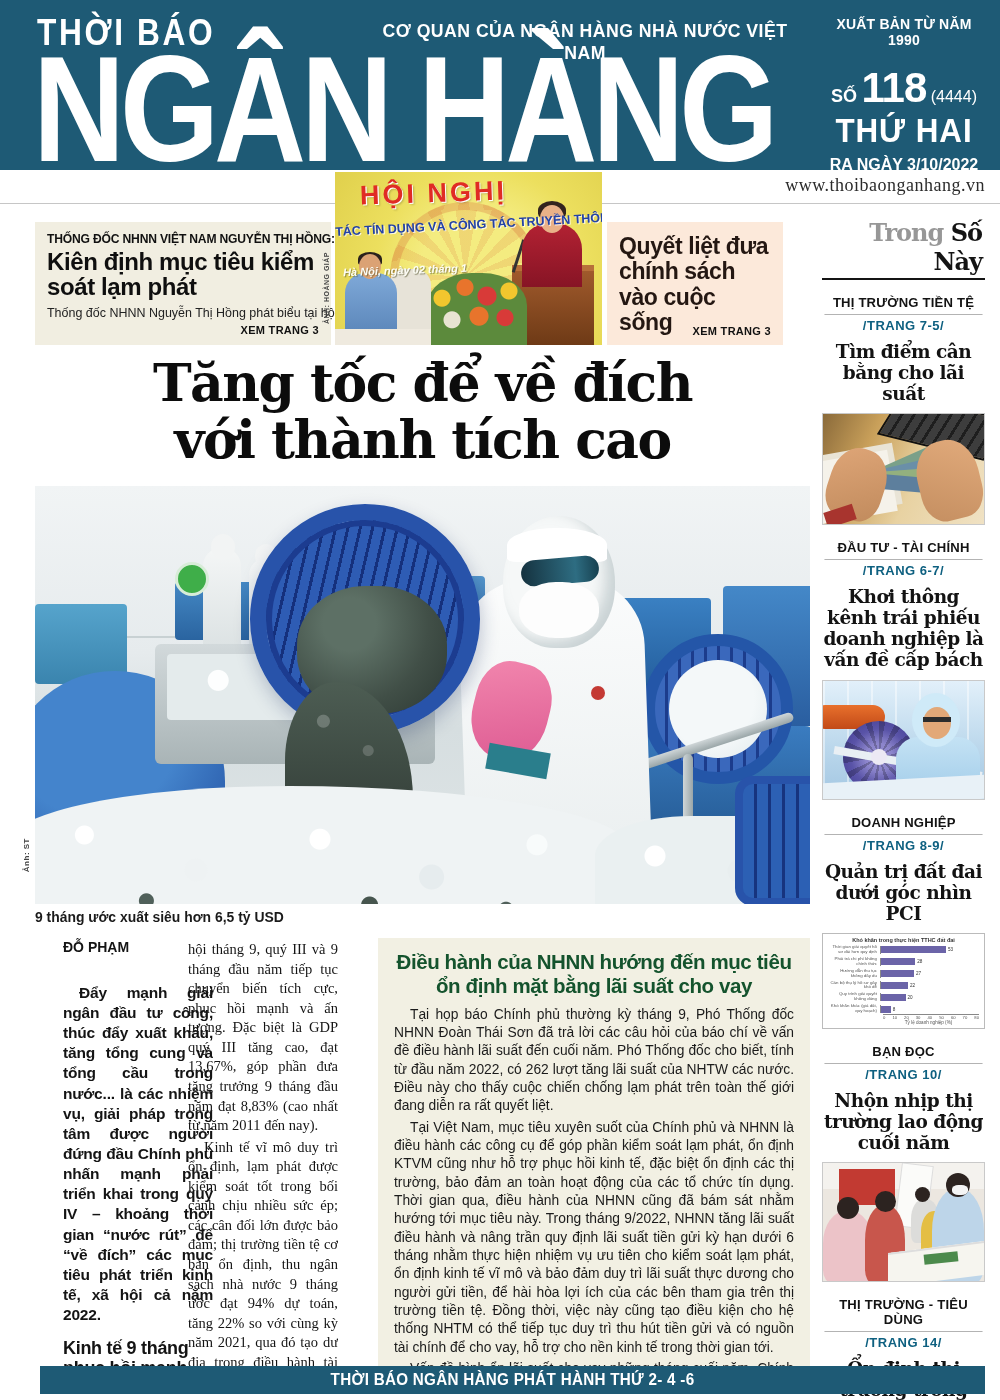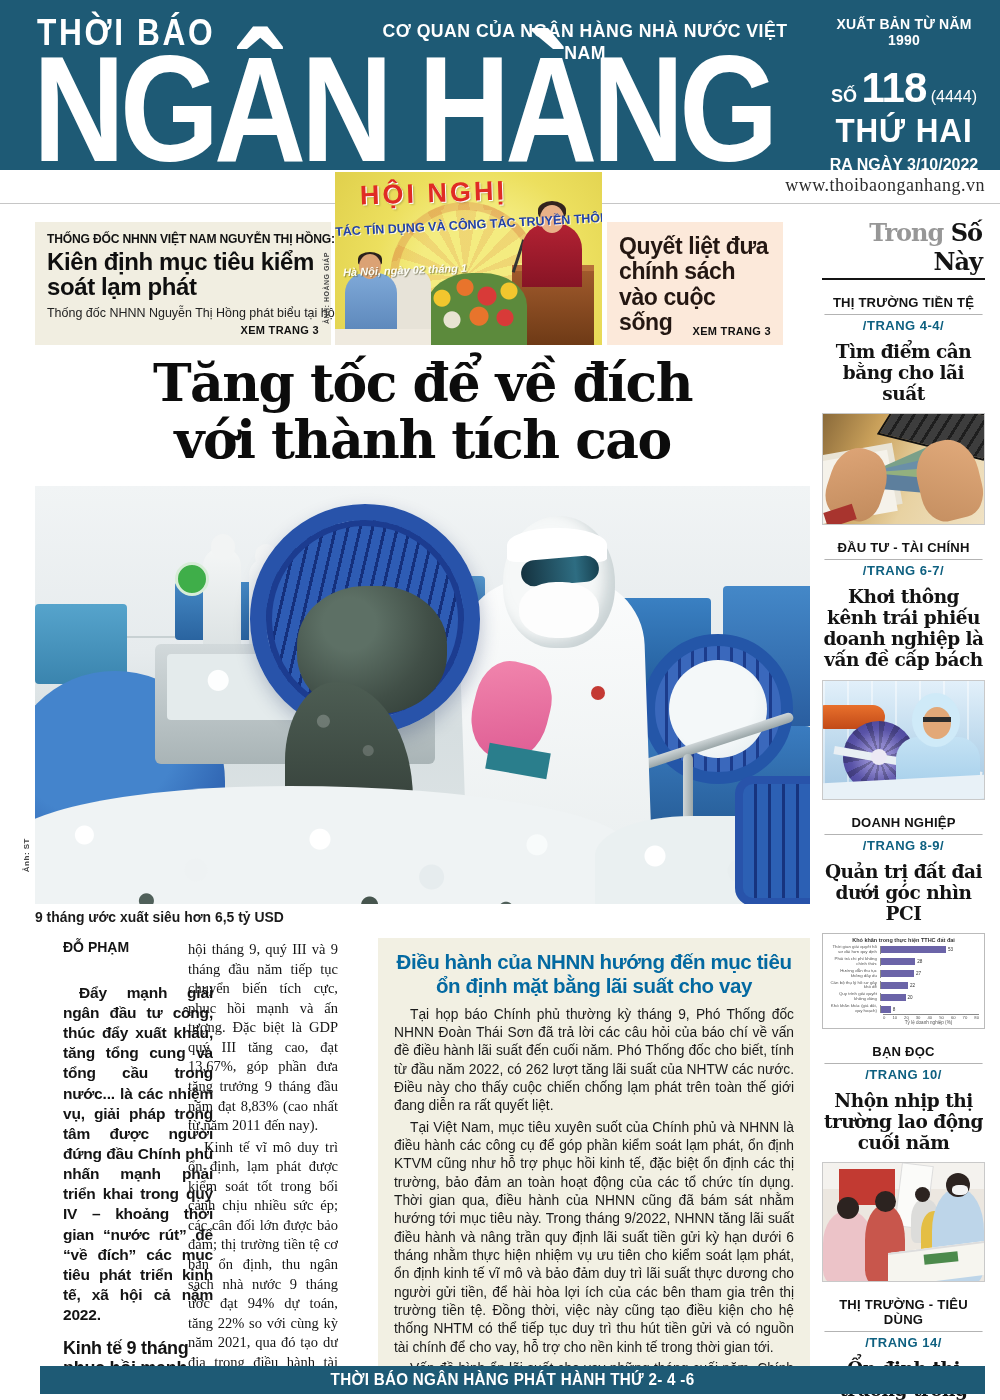--- a/index.html
+++ b/index.html
@@ -257,21 +257,21 @@
   .lead { font-family:Liberation Sans, sans-serif; font-weight:700; font-size:15.5px; line-height:1.3;
           margin-top:26px; text-indent:16px; letter-spacing:-.2px; }
   .subhead { font-family:"Liberation Sans", sans-serif; font-weight:800; font-size:18px; line-height:1.08;
              text-align:left; margin-top:14px; letter-spacing:-.3px; }
   .col p.body-p { text-indent:16px; margin-top:2px; }
   .col2 p.body-p:first-child { text-indent:0; }
 
   
   .highlight-box { position:absolute; left:378px; top:938px; width:432px; height:452px; background:#f2f0e3;
     padding:12px 16px; overflow:hidden; }
-  .hb-title { font-weight:800; font-size:20.5px; line-height:1.16; text-align:center; color:#0369a1; letter-spacing:-.4px; }
+  .hb-title { font-weight:800; font-size:20.5px; line-height:1.16; text-align:center; color:#14532d; letter-spacing:-.4px; }
   .hb-p { font-size:13.8px; line-height:1.33; text-align:justify; color:#1b1b1b; text-indent:16px; margin-top:3px;
           transform:scaleX(1); }
   .hb-body { margin-top:8px; }
 
   
   .footer-bar { position:absolute; left:40px; top:1366px; width:945px; height:28px; background:#1e5a75; z-index:5; }
   .footer-bar span { display:block; text-align:center; color:#fff; font-weight:800; font-size:16px; line-height:28px;
     letter-spacing:.3px; transform:scaleX(.95); }
 </style>
 </head>
@@ -329,21 +329,21 @@
     <div class="see-page">XEM TRANG 3</div>
   </section>
 
   <aside class="sidebar">
     <div class="sb-title">
       <span class="wrap"><span class="gray">Trong</span> <span class="black">Số Này</span></span>
     </div>
 
     <div class="sb-sec">
       <div class="sb-label">THỊ TRƯỜNG TIỀN TỆ</div>
-      <div class="sb-page">/TRANG 4-4/</div>
+      <div class="sb-page">/TRANG 7-5/</div>
       <div class="sb-head">Tìm điểm cân bằng cho lãi suất</div>
       <div class="sb-photo photo-money">
         <div class="pm-kb"></div>
         <div class="pm-paper"></div>
         <div class="pm-note pm-n1"></div>
         <div class="pm-note pm-n2"></div>
         <div class="pm-note pm-n3"></div>
         <div class="pm-note pm-n4"></div>
         <div class="pm-handL"></div>
         <div class="pm-handR"></div>

